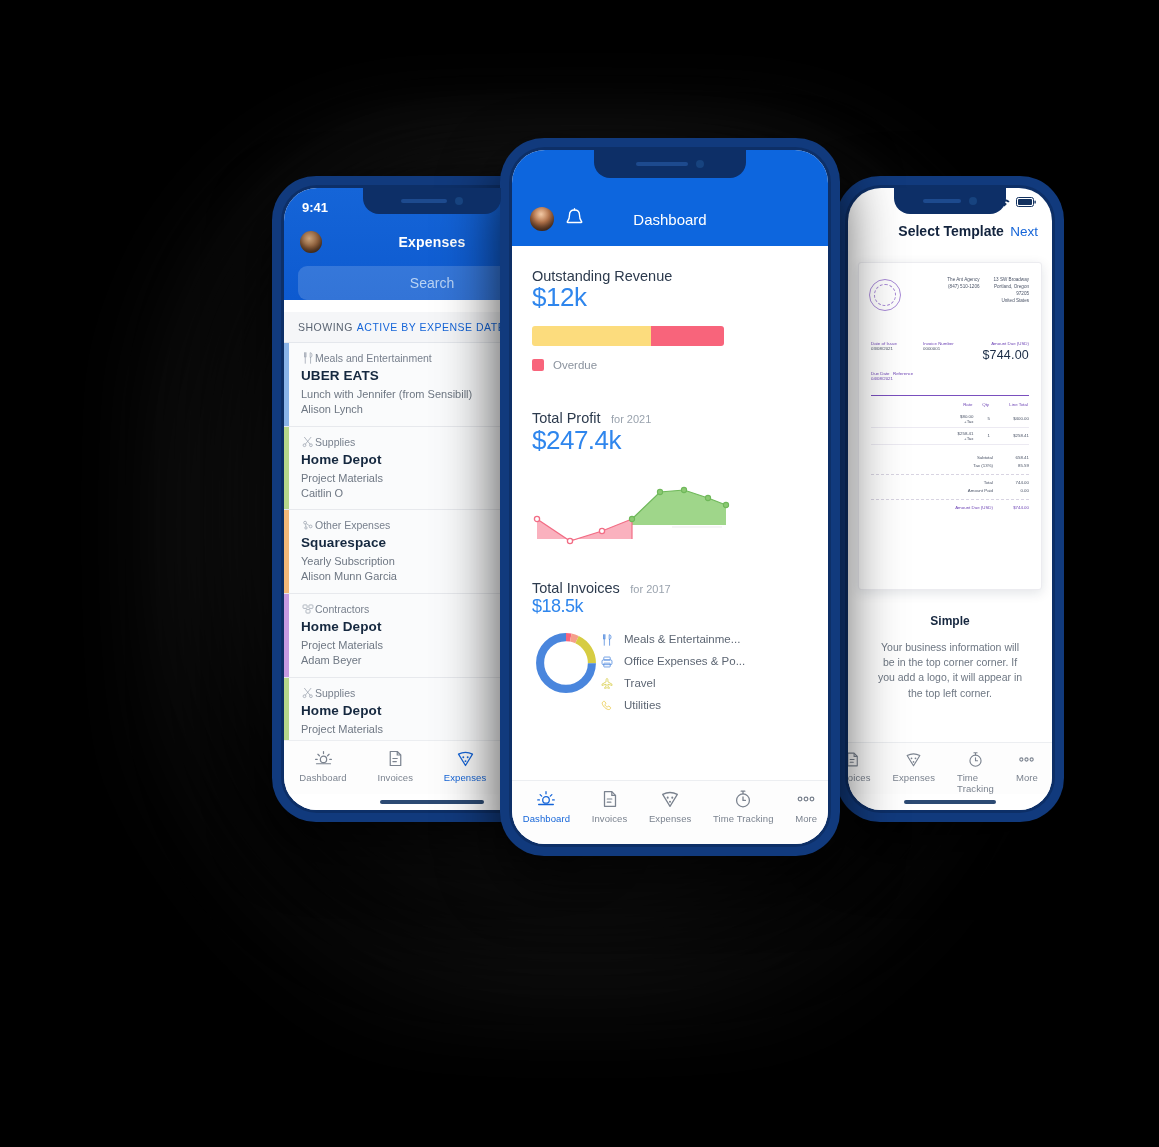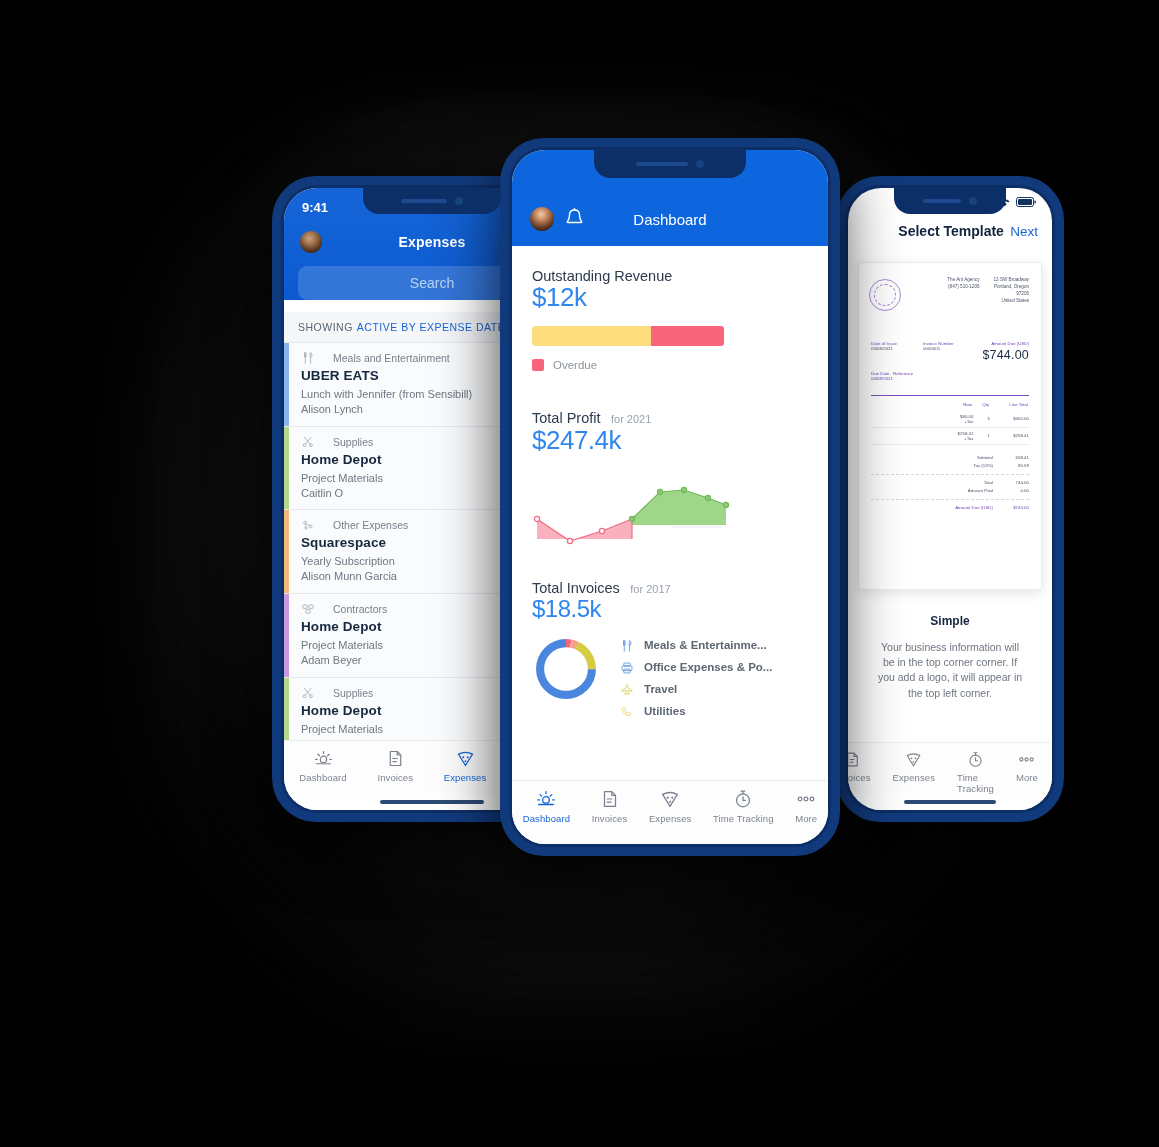--- a/index.html
+++ b/index.html
@@ -40,21 +40,21 @@
            letter-spacing:.2px;}
   .l-search{margin:2px 14px 12px;height:34px;border-radius:9px;background:rgba(255,255,255,.16);
             display:flex;align-items:center;justify-content:center;color:#b9d3f4;font-size:14px;}
   .l-showing{height:30px;display:flex;align-items:center;padding:0 14px;background:#f5f6f8;
              font-size:10.5px;letter-spacing:.5px;color:#5a6472;border-bottom:1px solid #e4e7ec;}
   .l-showing b{color:#1565d8;font-weight:normal;margin-left:4px;}
   .exp-list{background:#fafbfc;}
   .exp-row{display:flex;border-bottom:1px solid #e7e9ed;background:#fafbfc;}
   .exp-bar{width:5px;flex:0 0 5px;}
   .exp-body{padding:8px 12px 9px;flex:1;min-width:0;}
-  .exp-cat{display:flex;align-items:center;gap:18px;font-size:10.5px;color:#78808d;margin-bottom:3px;}
+  .exp-cat{display:flex;align-items:center;gap:0;font-size:10.5px;color:#78808d;margin-bottom:3px;}
   .exp-cat svg{flex:0 0 auto;}
   .exp-vendor{font-size:13.5px;font-weight:bold;color:#15283f;margin:1px 0 4px;letter-spacing:.1px;}
   .exp-desc{font-size:11px;color:#6e7783;line-height:1.35;}
   .exp-person{font-size:11px;color:#6e7783;line-height:1.35;}
 
   
   .tabbar{display:flex;align-items:flex-start;justify-content:space-around;
           background:#fdfdfd;border-top:1px solid #eceef1;padding-top:7px;}
   .tab{display:flex;flex-direction:column;align-items:center;gap:3px;color:#7b838f;}
   .tab.active{color:#1565d8;}
@@ -104,25 +104,25 @@
   .c-navrow{position:absolute;left:0;right:0;bottom:10px;height:34px;display:flex;align-items:center;padding:0 18px;}
   .c-avatar{width:24px;height:24px;border-radius:50%;flex:0 0 auto;
             background:radial-gradient(circle at 46% 30%, #f2c9a5 0%, #b5744b 40%, #2d1a12 100%);
             box-shadow:inset 0 -5px 6px rgba(0,0,0,.35);}
   .c-title{position:absolute;left:0;right:0;text-align:center;color:#fff;font-size:15px;}
   .c-body{padding:22px 20px 0;}
   .m-head{display:flex;align-items:baseline;justify-content:space-between;flex-direction:column;}
   .m-label{font-size:14.5px;color:#2c3a4d;}
   .m-sub{font-size:11px;color:#9aa3ae;margin-left:6px;}
   .m-val{font-size:26px;color:#2f86ed;letter-spacing:-.5px;line-height:1;}
-  .m-val.small{font-size:24px;text-align:right;}
+  .m-val.small{font-size:18px;text-align:right;}
   .bar{display:flex;height:20px;border-radius:3px;overflow:hidden;margin-top:16px;width:192px;}
   .legend{display:flex;align-items:center;gap:9px;margin-top:13px;font-size:11.5px;color:#8b939e;}
   .legend .sw{width:12px;height:12px;border-radius:2px;}
-  .donut-row{display:flex;gap:20px;margin-top:14px;align-items:flex-start;font-weight:bold;}
+  .donut-row{display:flex;margin-top:14px;align-items:flex-start;}
   .dl{font-size:11.5px;color:#5d6673;line-height:1;display:flex;align-items:center;gap:10px;height:22px;}
   .c-tabbar{position:absolute;left:0;right:0;bottom:0;}
 </style>
 </head>
 <body>
 
 <div class="stage">
   <div class="halo"></div>
   <div class="halo2"></div>
 

